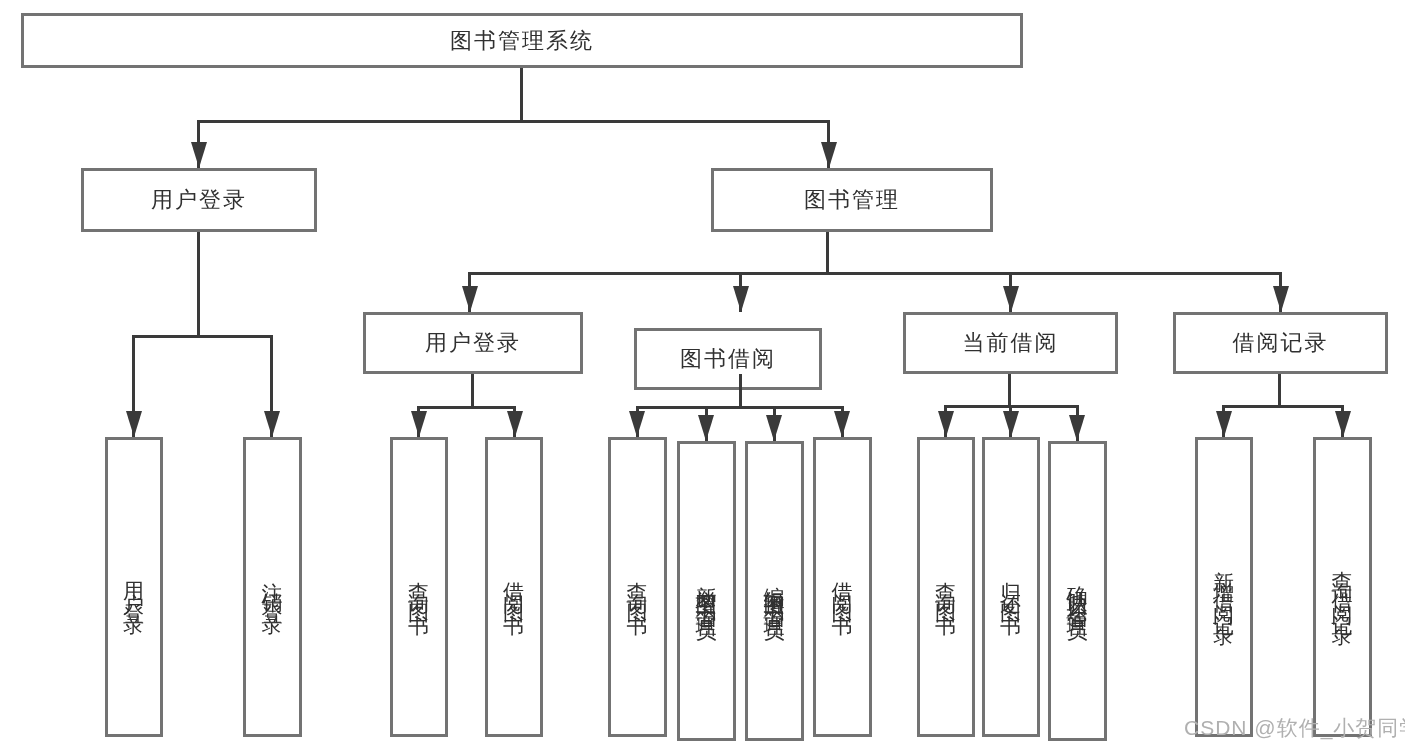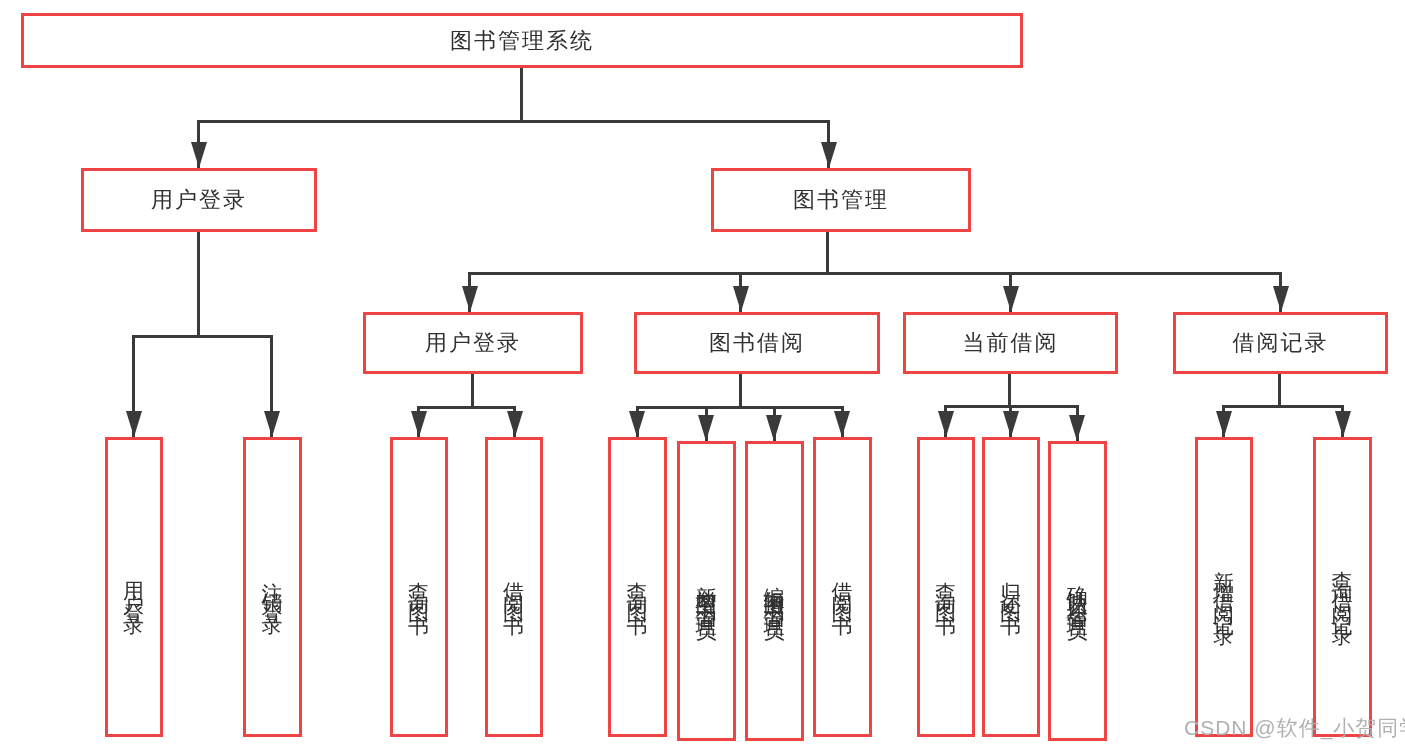--- a/index.html
+++ b/index.html
@@ -7,21 +7,21 @@
     position: relative;
     width: 1405px;
     height: 747px;
     background: #ffffff;
     overflow: hidden;
     font-family: "Liberation Sans", "DejaVu Sans", sans-serif;
   }
   .box {
     position: absolute;
     background: #ffffff;
-    border: 3px solid #ef4444;
+    border: 3px solid #737373;
     box-sizing: border-box;
     display: flex;
     align-items: center;
     justify-content: center;
     color: #303030;
   }
   .hbox {
     font-size: 22px;
     letter-spacing: 2px;
     white-space: nowrap;
@@ -60,24 +60,24 @@
   }
 </style>
 </head>
 <body>
 
 <div class="stage">
 
   <div class="box hbox" style="left:21px;top:13px;width:1002px;height:55px">图书管理系统</div>
 
   <div class="box hbox" style="left:81px;top:168px;width:236px;height:64px">用户登录</div>
-  <div class="box hbox" style="left:711px;top:168px;width:260px;height:64px">图书管理</div>
+  <div class="box hbox" style="left:711px;top:168px;width:282px;height:64px">图书管理</div>
 
   <div class="box hbox" style="left:363px;top:312px;width:220px;height:62px">用户登录</div>
-  <div class="box hbox" style="left:634px;top:312px;width:246px;height:62px">图书借阅</div>
+  <div class="box hbox" style="left:634px;top:328px;width:188px;height:62px">图书借阅</div>
   <div class="box hbox" style="left:1173px;top:312px;width:215px;height:62px">借阅记录</div>
   <div class="box hbox" style="left:903px;top:312px;width:215px;height:62px">当前借阅</div>
 
   <div class="box vbox" style="left:105px;top:437px;width:58px;height:300px">用户登录</div>
   <div class="box vbox" style="left:243px;top:437px;width:59px;height:300px">注销登录</div>
 
   <div class="box vbox" style="left:390px;top:437px;width:58px;height:300px">查询图书</div>
   <div class="box vbox" style="left:485px;top:437px;width:58px;height:300px">借阅图书</div>
 
   <div class="box vbox" style="left:608px;top:437px;width:59px;height:300px">查询图书</div>

